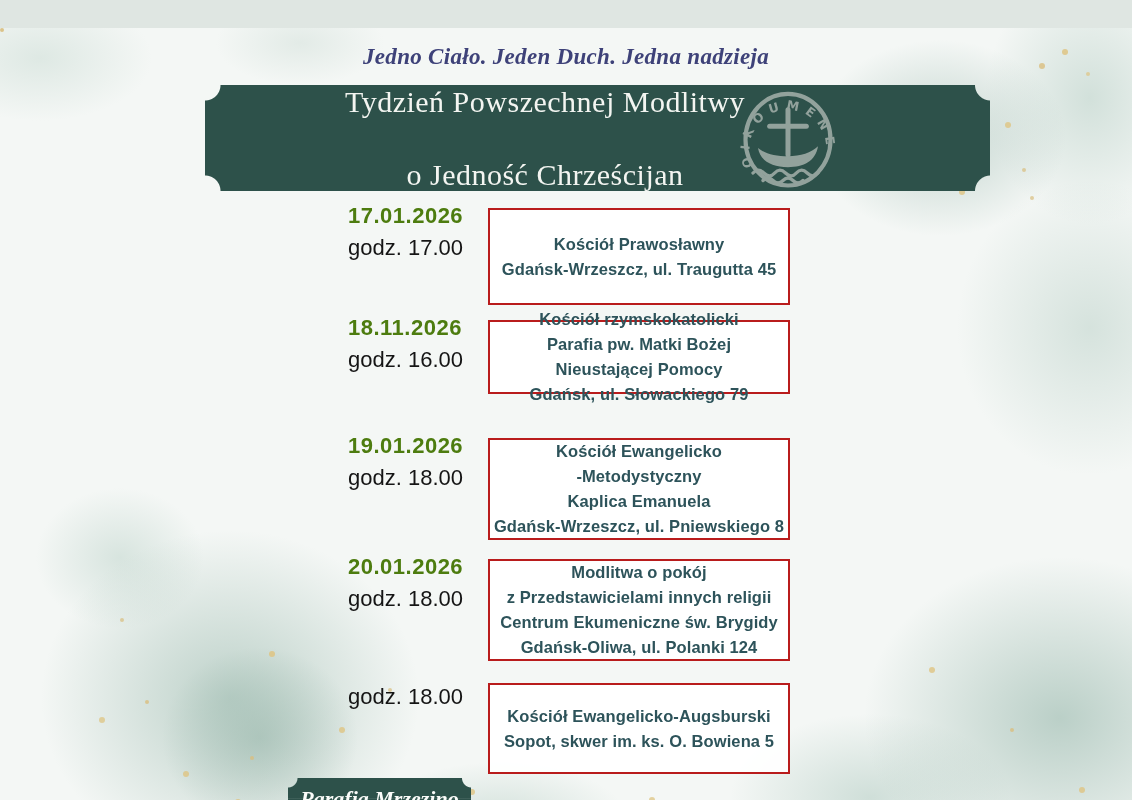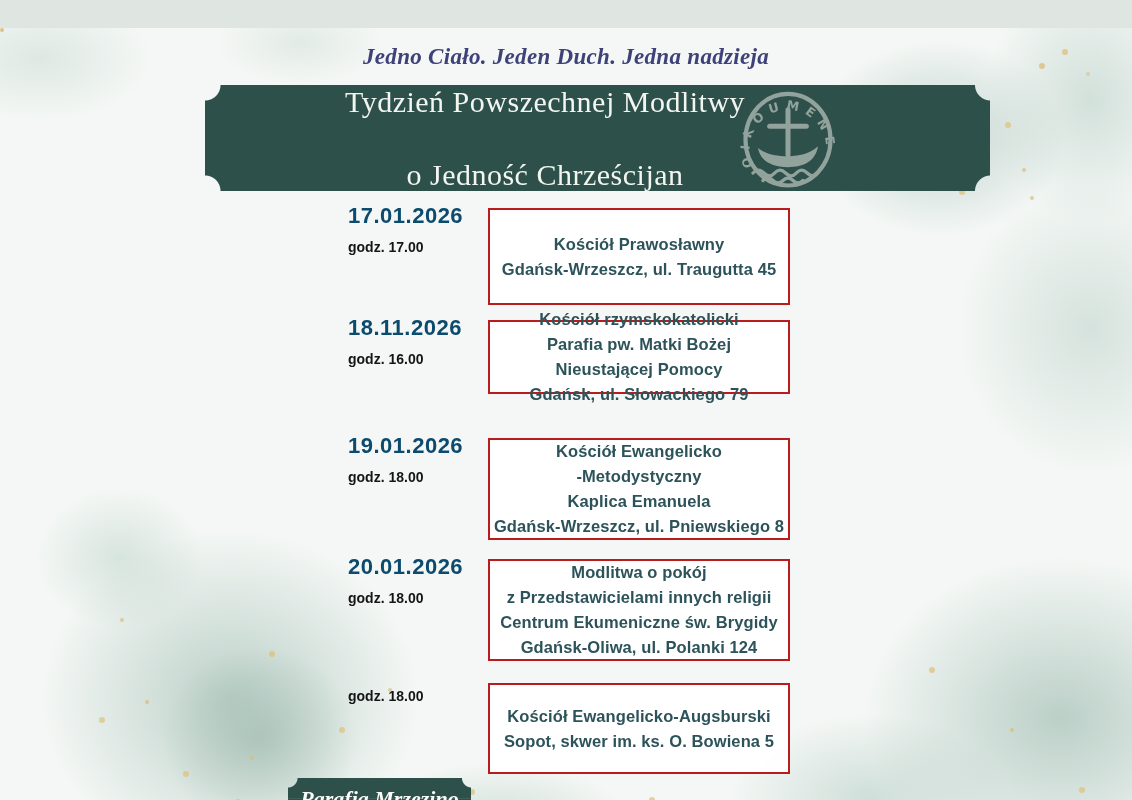--- a/index.html
+++ b/index.html
@@ -73,24 +73,24 @@
   .event-row:nth-child(3){top:410px;}
   .event-row:nth-child(4){top:531px;}
   .event-row:nth-child(5){top:655px;}
   .event-row:nth-child(1) .event-box{height:97px;}
   .event-row:nth-child(2) .event-box{height:74px;}
   .event-row:nth-child(3) .event-box{height:102px;}
   .event-row:nth-child(4) .event-box{height:102px;}
   .event-row:nth-child(5) .event-box{height:91px;}
   .event-when{width:140px;flex:0 0 140px;margin-top:-5px;}
   .event-date{
-    font-weight:700;font-size:22px;line-height:26px;color:#0c4a6e;letter-spacing:.5px;
+    font-weight:700;font-size:22px;line-height:26px;color:#4d7c0f;letter-spacing:.5px;
   }
   .event-time{
-    margin-top:6px;font-weight:700;font-size:14px;line-height:25px;color:#151515;
+    margin-top:6px;font-weight:400;font-size:22px;line-height:25px;color:#151515;
   }
   .event-box{
     box-sizing:border-box;width:302px;flex:0 0 302px;
     border:2px solid #b91c1c;background:rgba(255,255,255,.92);
     display:flex;flex-direction:column;justify-content:center;
     text-align:center;padding:2px 2px;
   }
   .event-line{
     font-weight:700;font-size:16.5px;line-height:25px;color:#2d535a;letter-spacing:.1px;
   }

